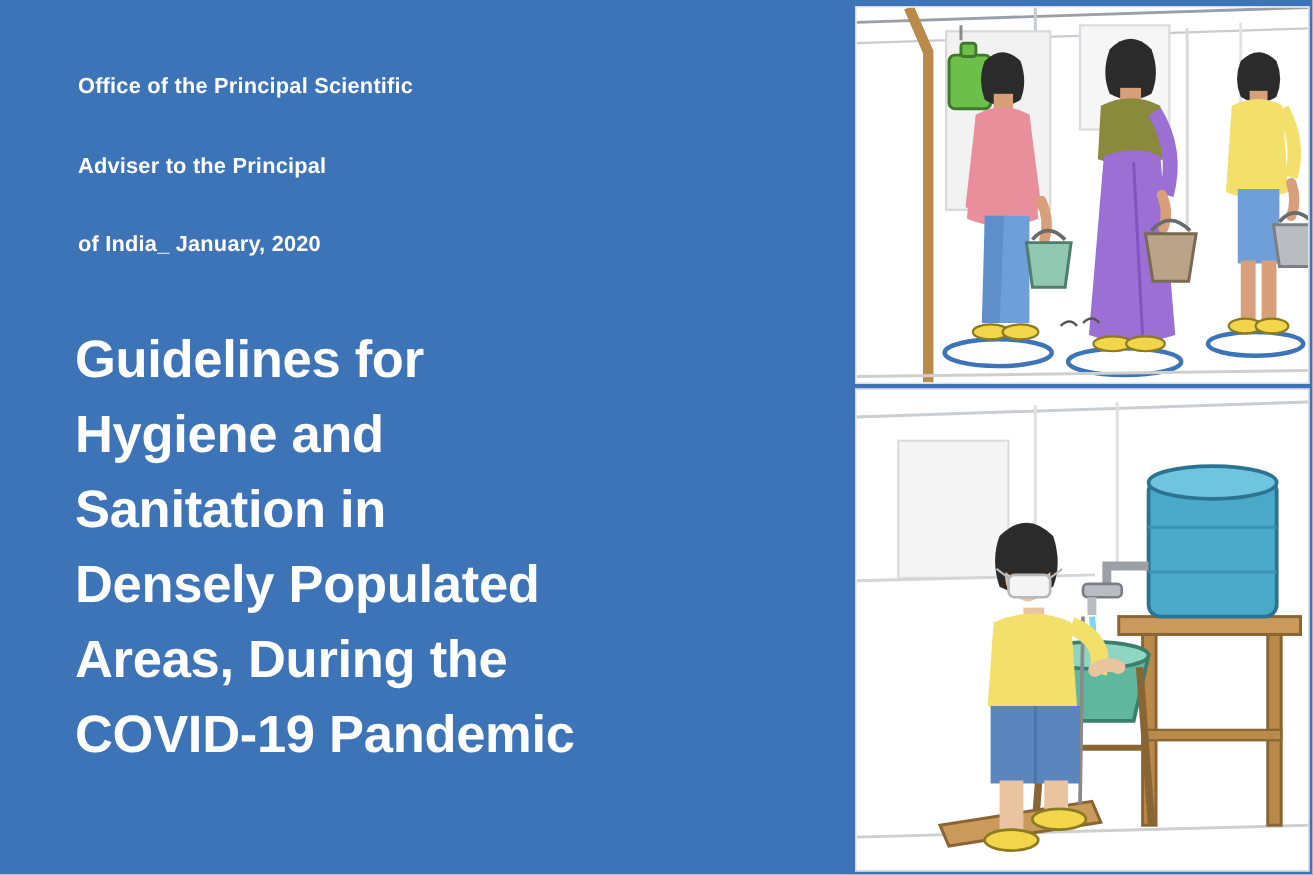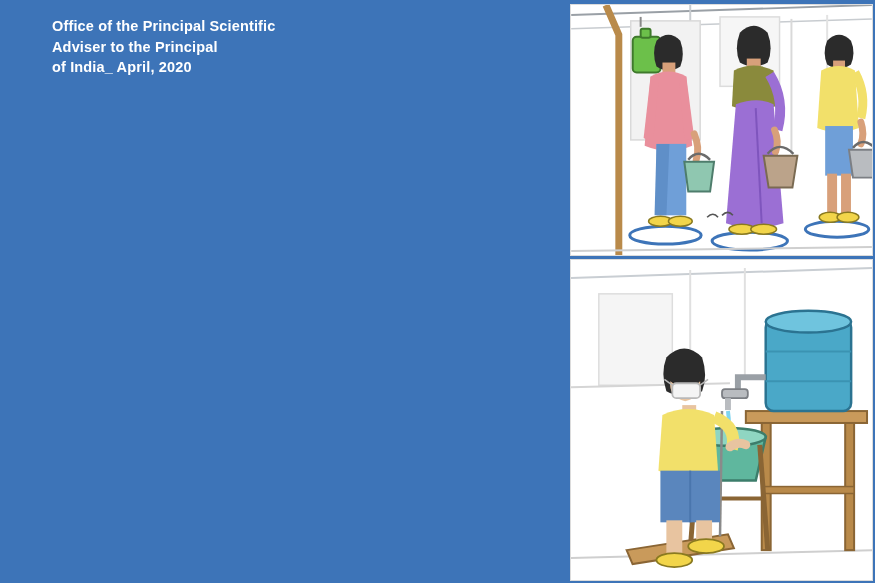--- a/index.html
+++ b/index.html
@@ -30,20 +30,21 @@
     top: 16px;
     width: 330px;
     color: #ffffff;
     font-size: 14.5px;
     font-weight: bold;
     line-height: 1.42;
     letter-spacing: 0.15px;
   }
   #publisher div {
     white-space: pre;
+    margin-top: 32px;
   }
   #cover-title {
     position: absolute;
     left: 50px;
     top: 215px;
     width: 470px;
     color: #ffffff;
     font-size: 35px;
     font-weight: bold;
     line-height: 1.43;
@@ -88,23 +89,31 @@
 </head>
 <body>
 
 <div id="cover">
 
   <div id="cover-left">
 
     <div id="publisher">
       <div>Office of the Principal Scientific</div>
       <div>Adviser to the Principal</div>
-      <div>of India_ April, 2020</div>
-    </div>
-
+      <div>of India_ January, 2020</div>
+    </div>
+
+    <div id="cover-title">
+      <div>Guidelines for</div>
+      <div>Hygiene and</div>
+      <div>Sanitation in</div>
+      <div>Densely Populated</div>
+      <div>Areas, During the</div>
+      <div>COVID-19 Pandemic</div>
+    </div>
 
   </div>
 
   <div id="illustrations">
 
     <div class="panel" id="panel-top">
       <svg viewBox="0 0 303 252" xmlns="http://www.w3.org/2000/svg">
 
         <rect x="0" y="0" width="303" height="252" fill="#ffffff"></rect>
 

